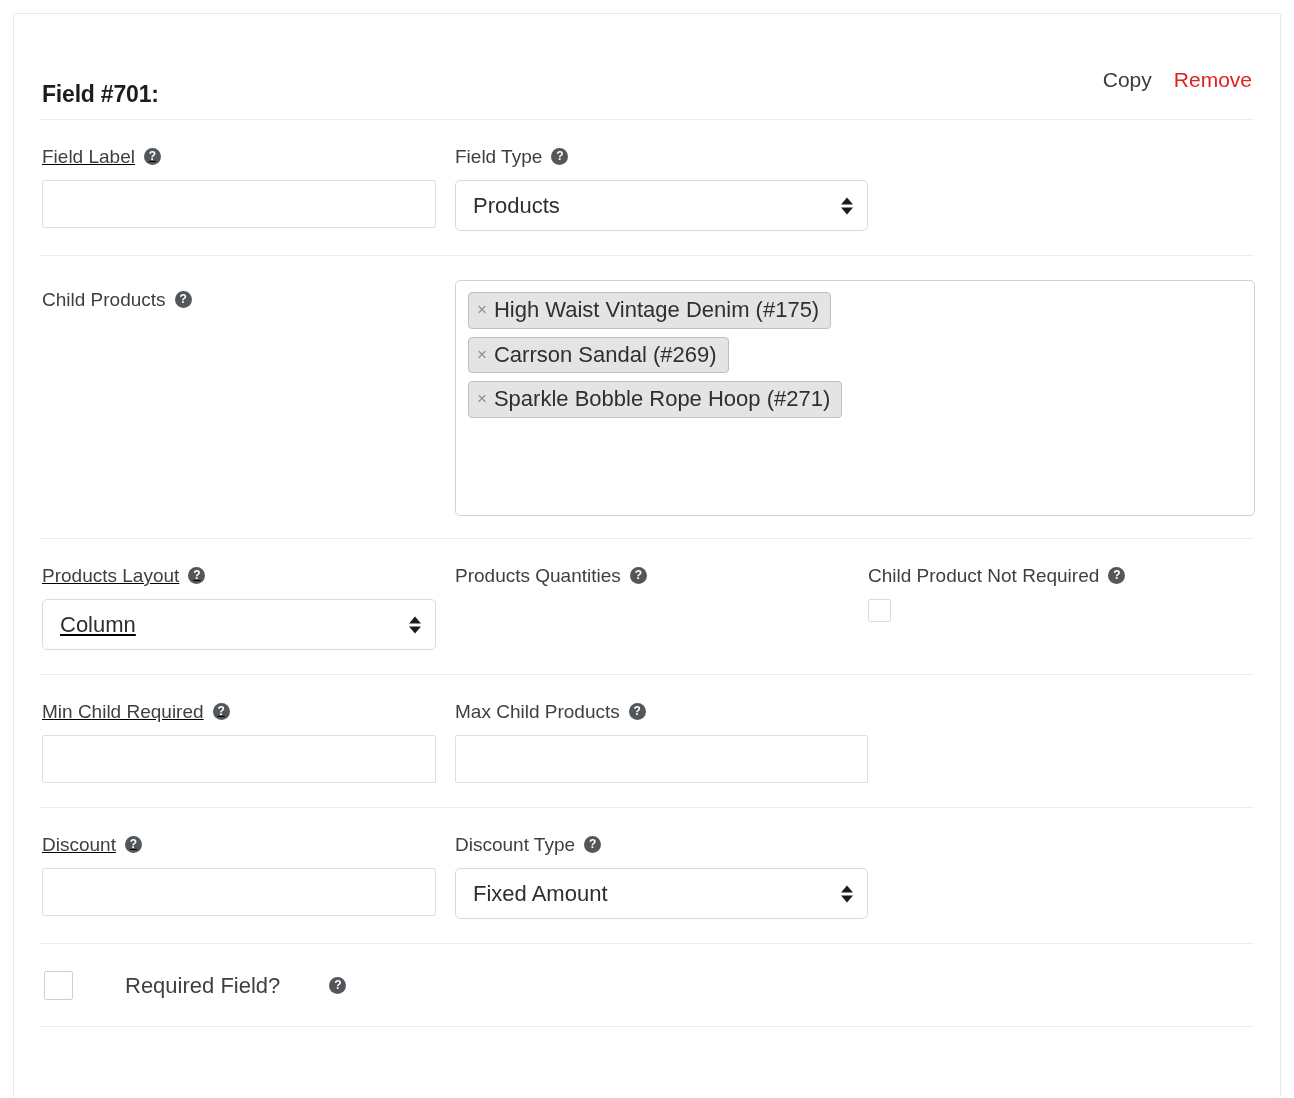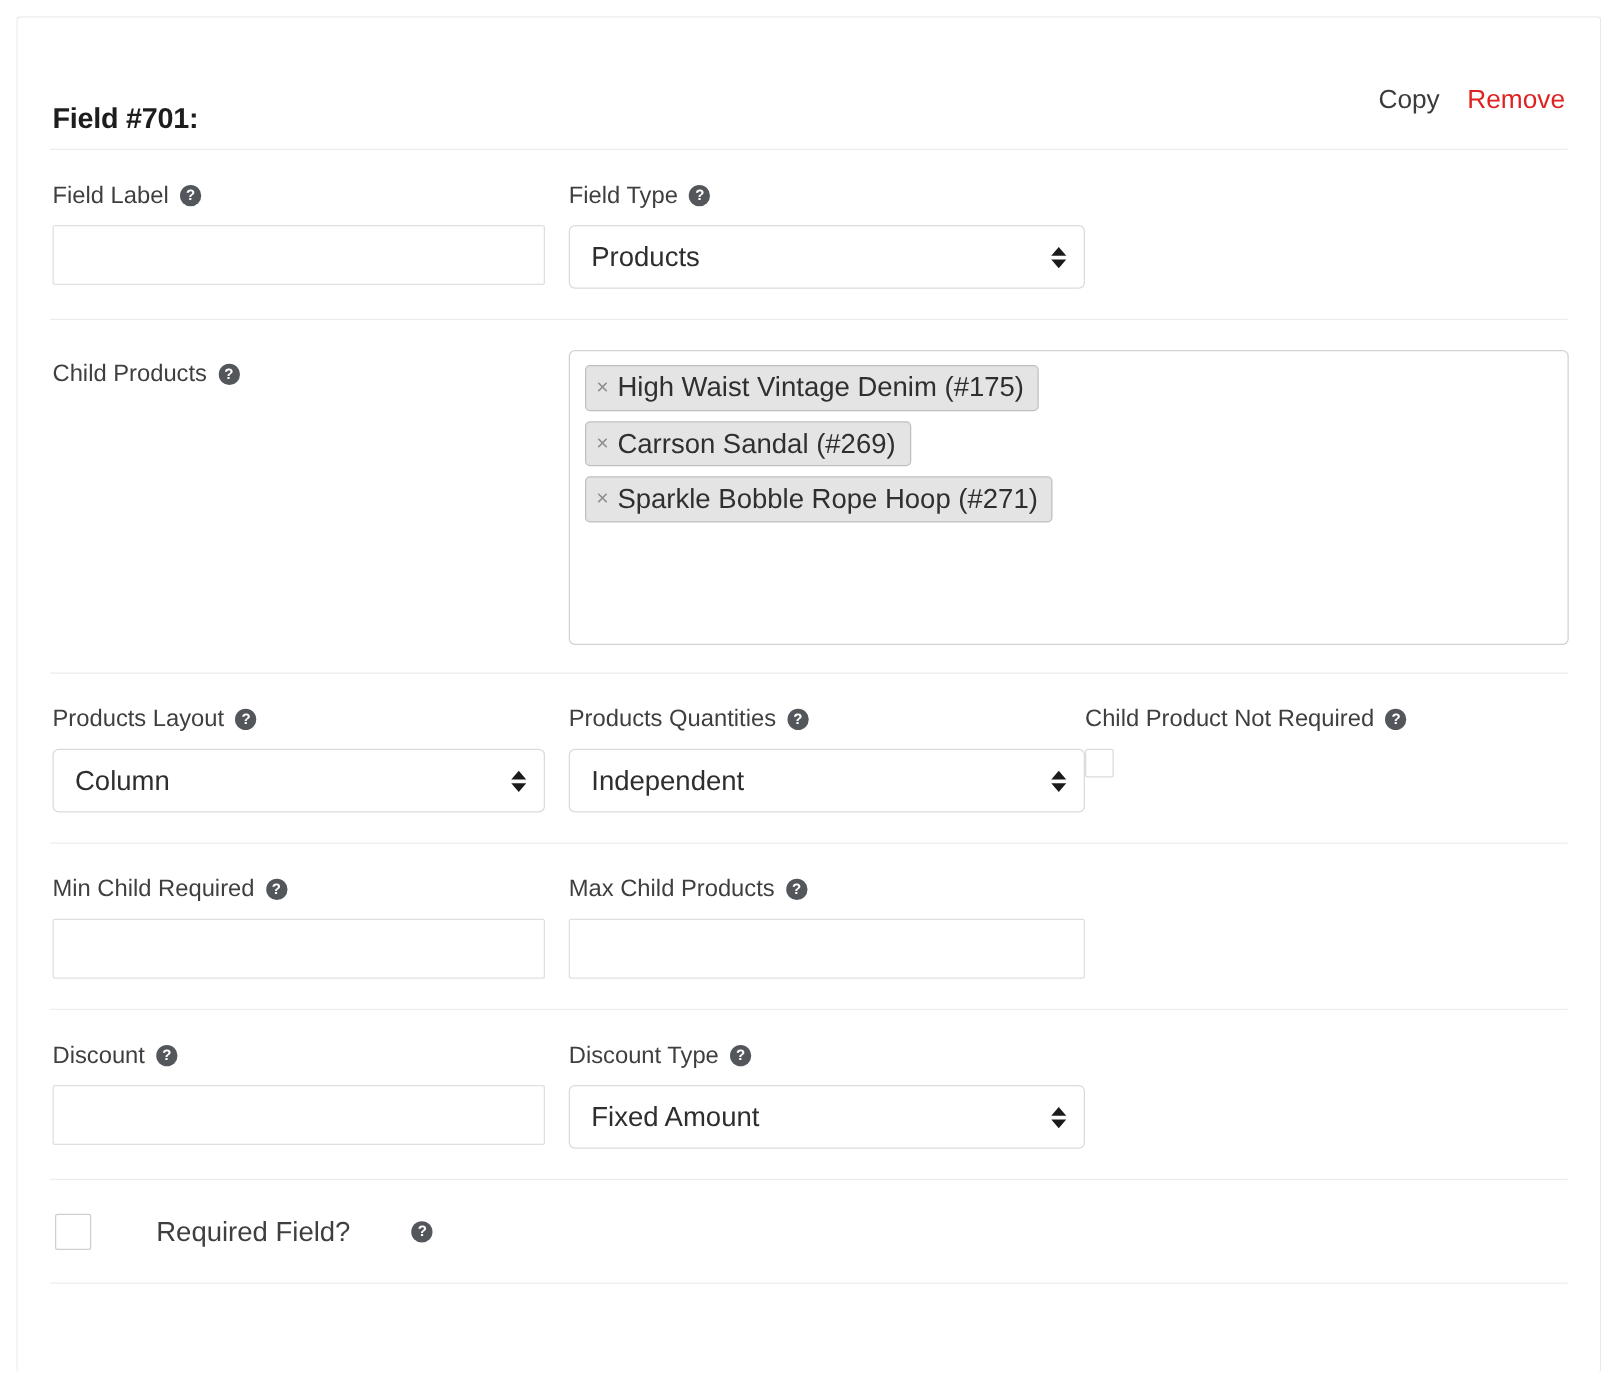--- a/index.html
+++ b/index.html
@@ -56,20 +56,21 @@
   
   .row {
     display: flex;
     padding: 27px 28px 24px 28px;
     align-items: flex-start;
   }
   .col {
     width: 413px;
     flex: 0 0 413px;
     padding-right: 19px;
+    text-decoration: underline;
   }
   .col-wide { width: 413px; flex: 0 0 413px; }
   .col-free { flex: 1 1 auto; }
 
   .fld-label {
     display: flex;
     align-items: center;
     font-size: 19px;
     color: #3f3f3f;
     margin-bottom: 14px;
@@ -298,27 +299,20 @@
             <span class="tri-dn"></span>
         </span>
       </div>
     </div>
 
     <div class="col-wide">
       <div class="fld-label">
         <span>Products Quantities</span>
         <span class="help">?</span>
       </div>
-      <div class="sel-wrap">
-        <div class="sel">Independent</div>
-        <span class="sel-arrows">
-          <span class="tri-up"></span>
-            <span class="tri-dn"></span>
-        </span>
-      </div>
     </div>
 
     <div class="col-free">
       <div class="fld-label">
         <span>Child Product Not Required</span>
         <span class="help">?</span>
       </div>
       <span class="cb-small"></span>
     </div>
   </div>

